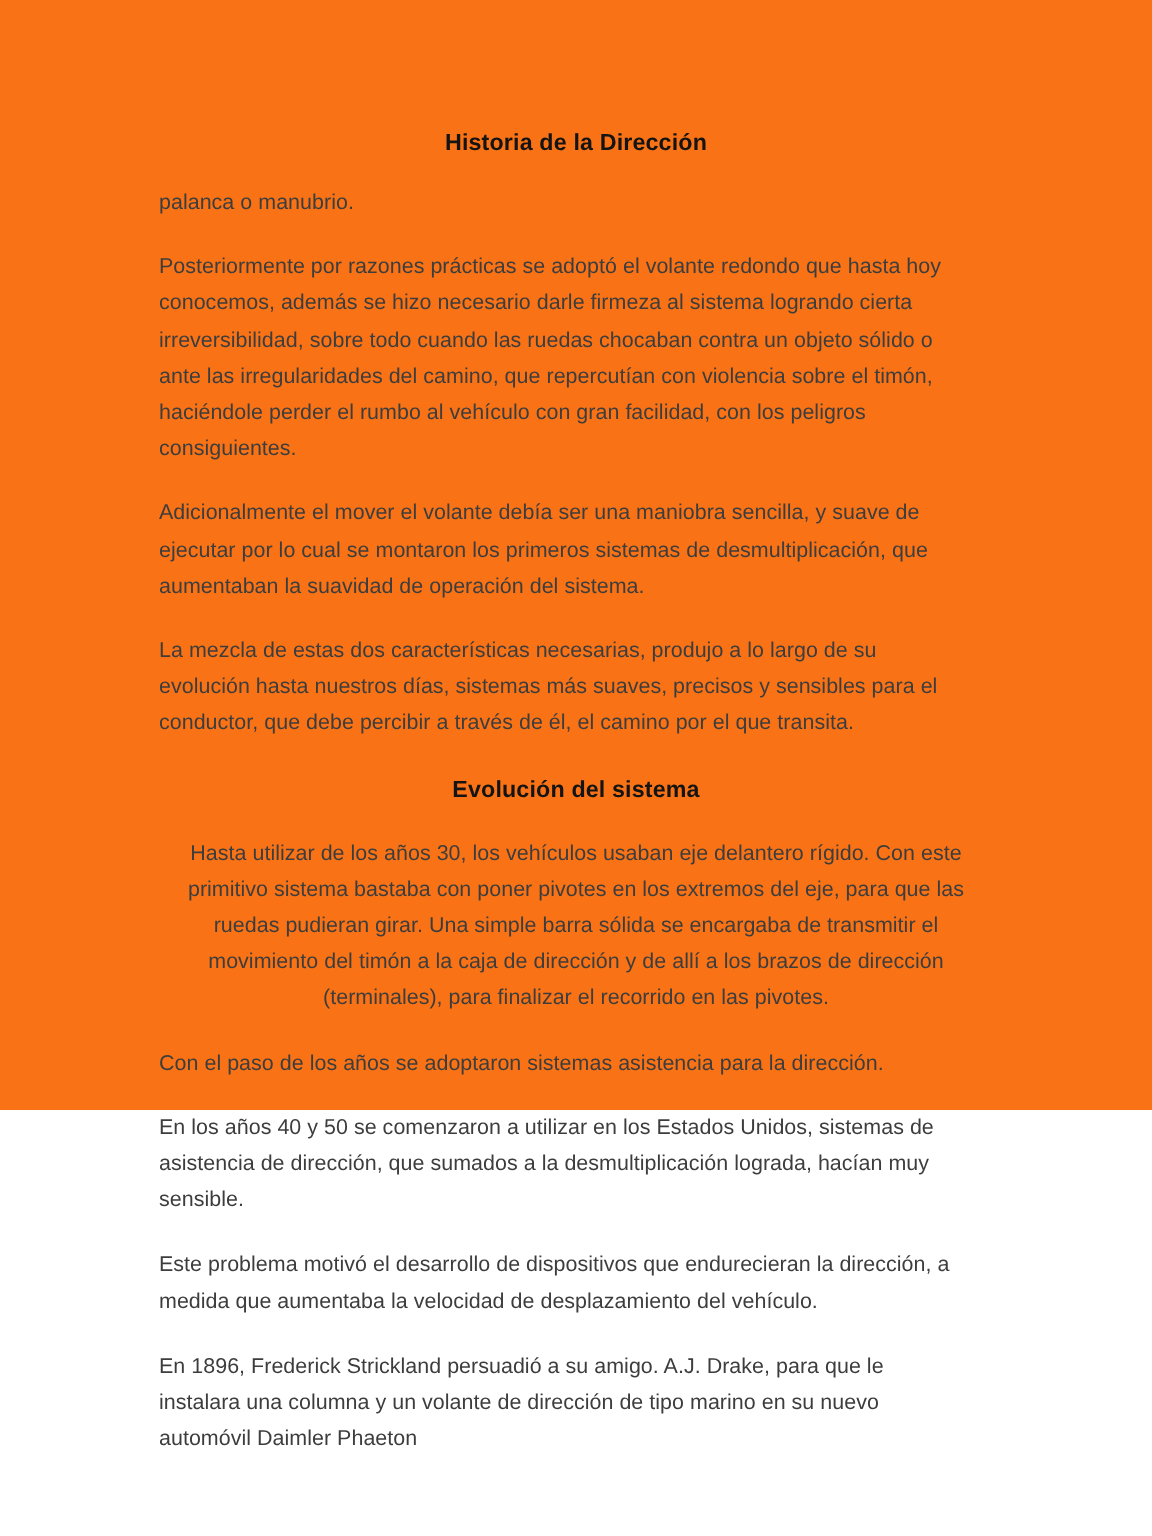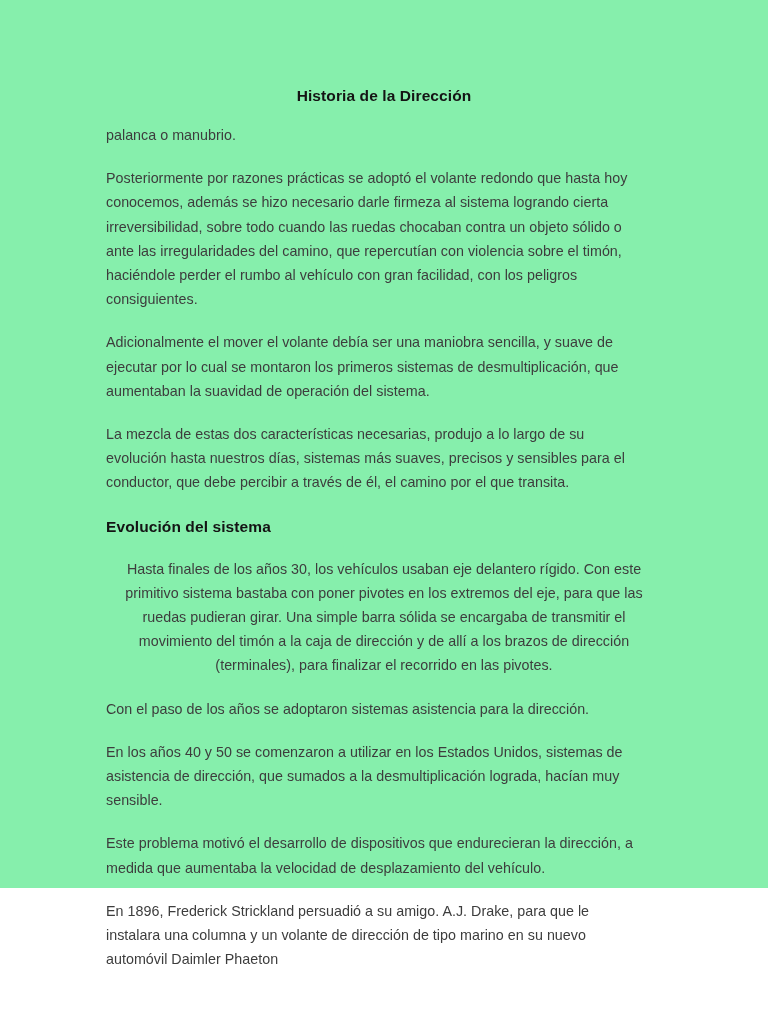--- a/index.html
+++ b/index.html
@@ -10,22 +10,22 @@
   body {
     width: 768px;
     height: 1024px;
     background: #ffffff;
     font-family: "Liberation Sans", sans-serif;
     overflow: hidden;
   }
   .page {
     position: relative;
     width: 768px;
-    height: 888px;
-    background: #86efac;
+    height: 740px;
+    background: #f97316;
     box-sizing: border-box;
   }
   .content {
     position: absolute;
     left: 106px;
     top: 86px;
     width: 556px;
   }
   .heading {
     font-size: 15.5px;
@@ -33,21 +33,21 @@
     color: #141414;
     text-align: center;
     line-height: 20px;
     margin: 0 0 17px 0;
     letter-spacing: 0.1px;
   }
   .heading-2 {
     font-size: 15.5px;
     font-weight: bold;
     color: #141414;
-    text-align: left;
+    text-align: center;
     line-height: 20px;
     margin: 22px 0 20px 0;
     letter-spacing: 0.1px;
   }
   .para {
     font-size: 14.3px;
     color: #3d3d3d;
     line-height: 24.2px;
     margin: 0 0 19px 0;
     text-align: left;
@@ -100,21 +100,21 @@
 
     <p class="para">
       <span class="line">La mezcla de estas dos características necesarias, produjo a lo largo de su</span>
       <span class="line">evolución hasta nuestros días, sistemas más suaves, precisos y sensibles para el</span>
       <span class="line">conductor, que debe percibir a través de él, el camino por el que transita.</span>
     </p>
 
     <h2 class="heading-2">Evolución del sistema</h2>
 
     <p class="para-centered">
-      <span class="line">Hasta finales de los años 30, los vehículos usaban eje delantero rígido. Con este</span>
+      <span class="line">Hasta utilizar de los años 30, los vehículos usaban eje delantero rígido. Con este</span>
       <span class="line">primitivo sistema bastaba con poner pivotes en los extremos del eje, para que las</span>
       <span class="line">ruedas pudieran girar. Una simple barra sólida se encargaba de transmitir el</span>
       <span class="line">movimiento del timón a la caja de dirección y de allí a los brazos de dirección</span>
       <span class="line">(terminales), para finalizar el recorrido en las pivotes.</span>
     </p>
 
     <p class="para">
       <span class="line">Con el paso de los años se adoptaron sistemas asistencia para la dirección.</span>
     </p>
 

